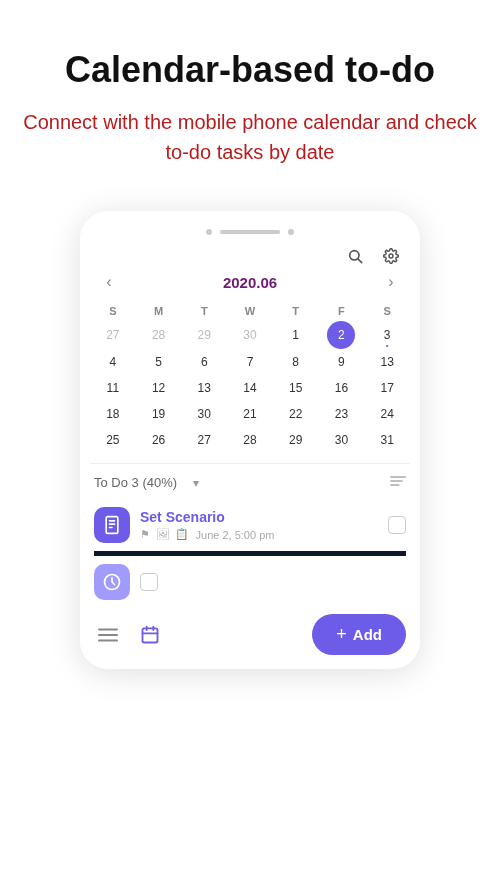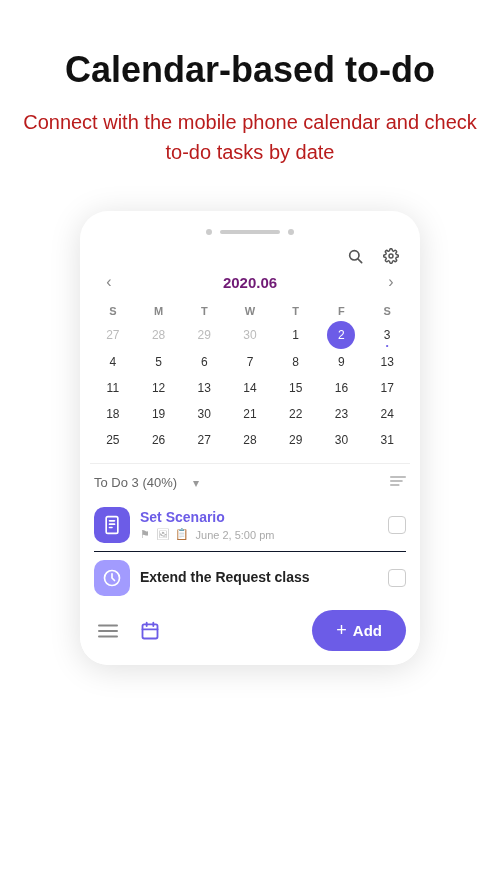--- a/index.html
+++ b/index.html
@@ -183,21 +183,21 @@
     .sort-icon {
       font-size: 14px;
       color: #aaa;
     }
 
     .todo-item {
       display: flex;
       align-items: center;
       gap: 10px;
       padding: 8px 0;
-      border-bottom: 1px solid #0f172a;
+      border-bottom: 5px solid #0f172a;
     }
 
     .todo-avatar {
       width: 36px;
       height: 36px;
       border-radius: 10px;
       background: #6c5ce7;
       display: flex;
       align-items: center;
       justify-content: center;
@@ -434,23 +434,20 @@
         <div class="todo-checkbox"></div>
       </div>
 
       <div class="todo-item" style="border-bottom:none;padding-bottom:4px;">
         <div class="todo-avatar todo-avatar-2">
           <svg width="20" height="20" viewBox="0 0 24 24" fill="none" stroke="white" stroke-width="2" stroke-linecap="round" stroke-linejoin="round">
             <circle cx="12" cy="12" r="9"></circle>
             <polyline points="12 7 12 12 15 15"></polyline>
           </svg>
         </div>
-        <div class="todo-content">
-          <div class="todo-title todo-title-2">Extend the Request class</div>
-        </div>
         <div class="todo-checkbox"></div>
       </div>
     </div>
 
     <div class="bottom-bar">
       <div class="bottom-nav">
         <span class="bottom-nav-icon">
           <svg width="22" height="18" viewBox="0 0 24 20" fill="none" stroke="#888" stroke-width="2.2" stroke-linecap="round">
             <line x1="2" y1="4" x2="22" y2="4"></line>
             <line x1="2" y1="10" x2="22" y2="10"></line>

